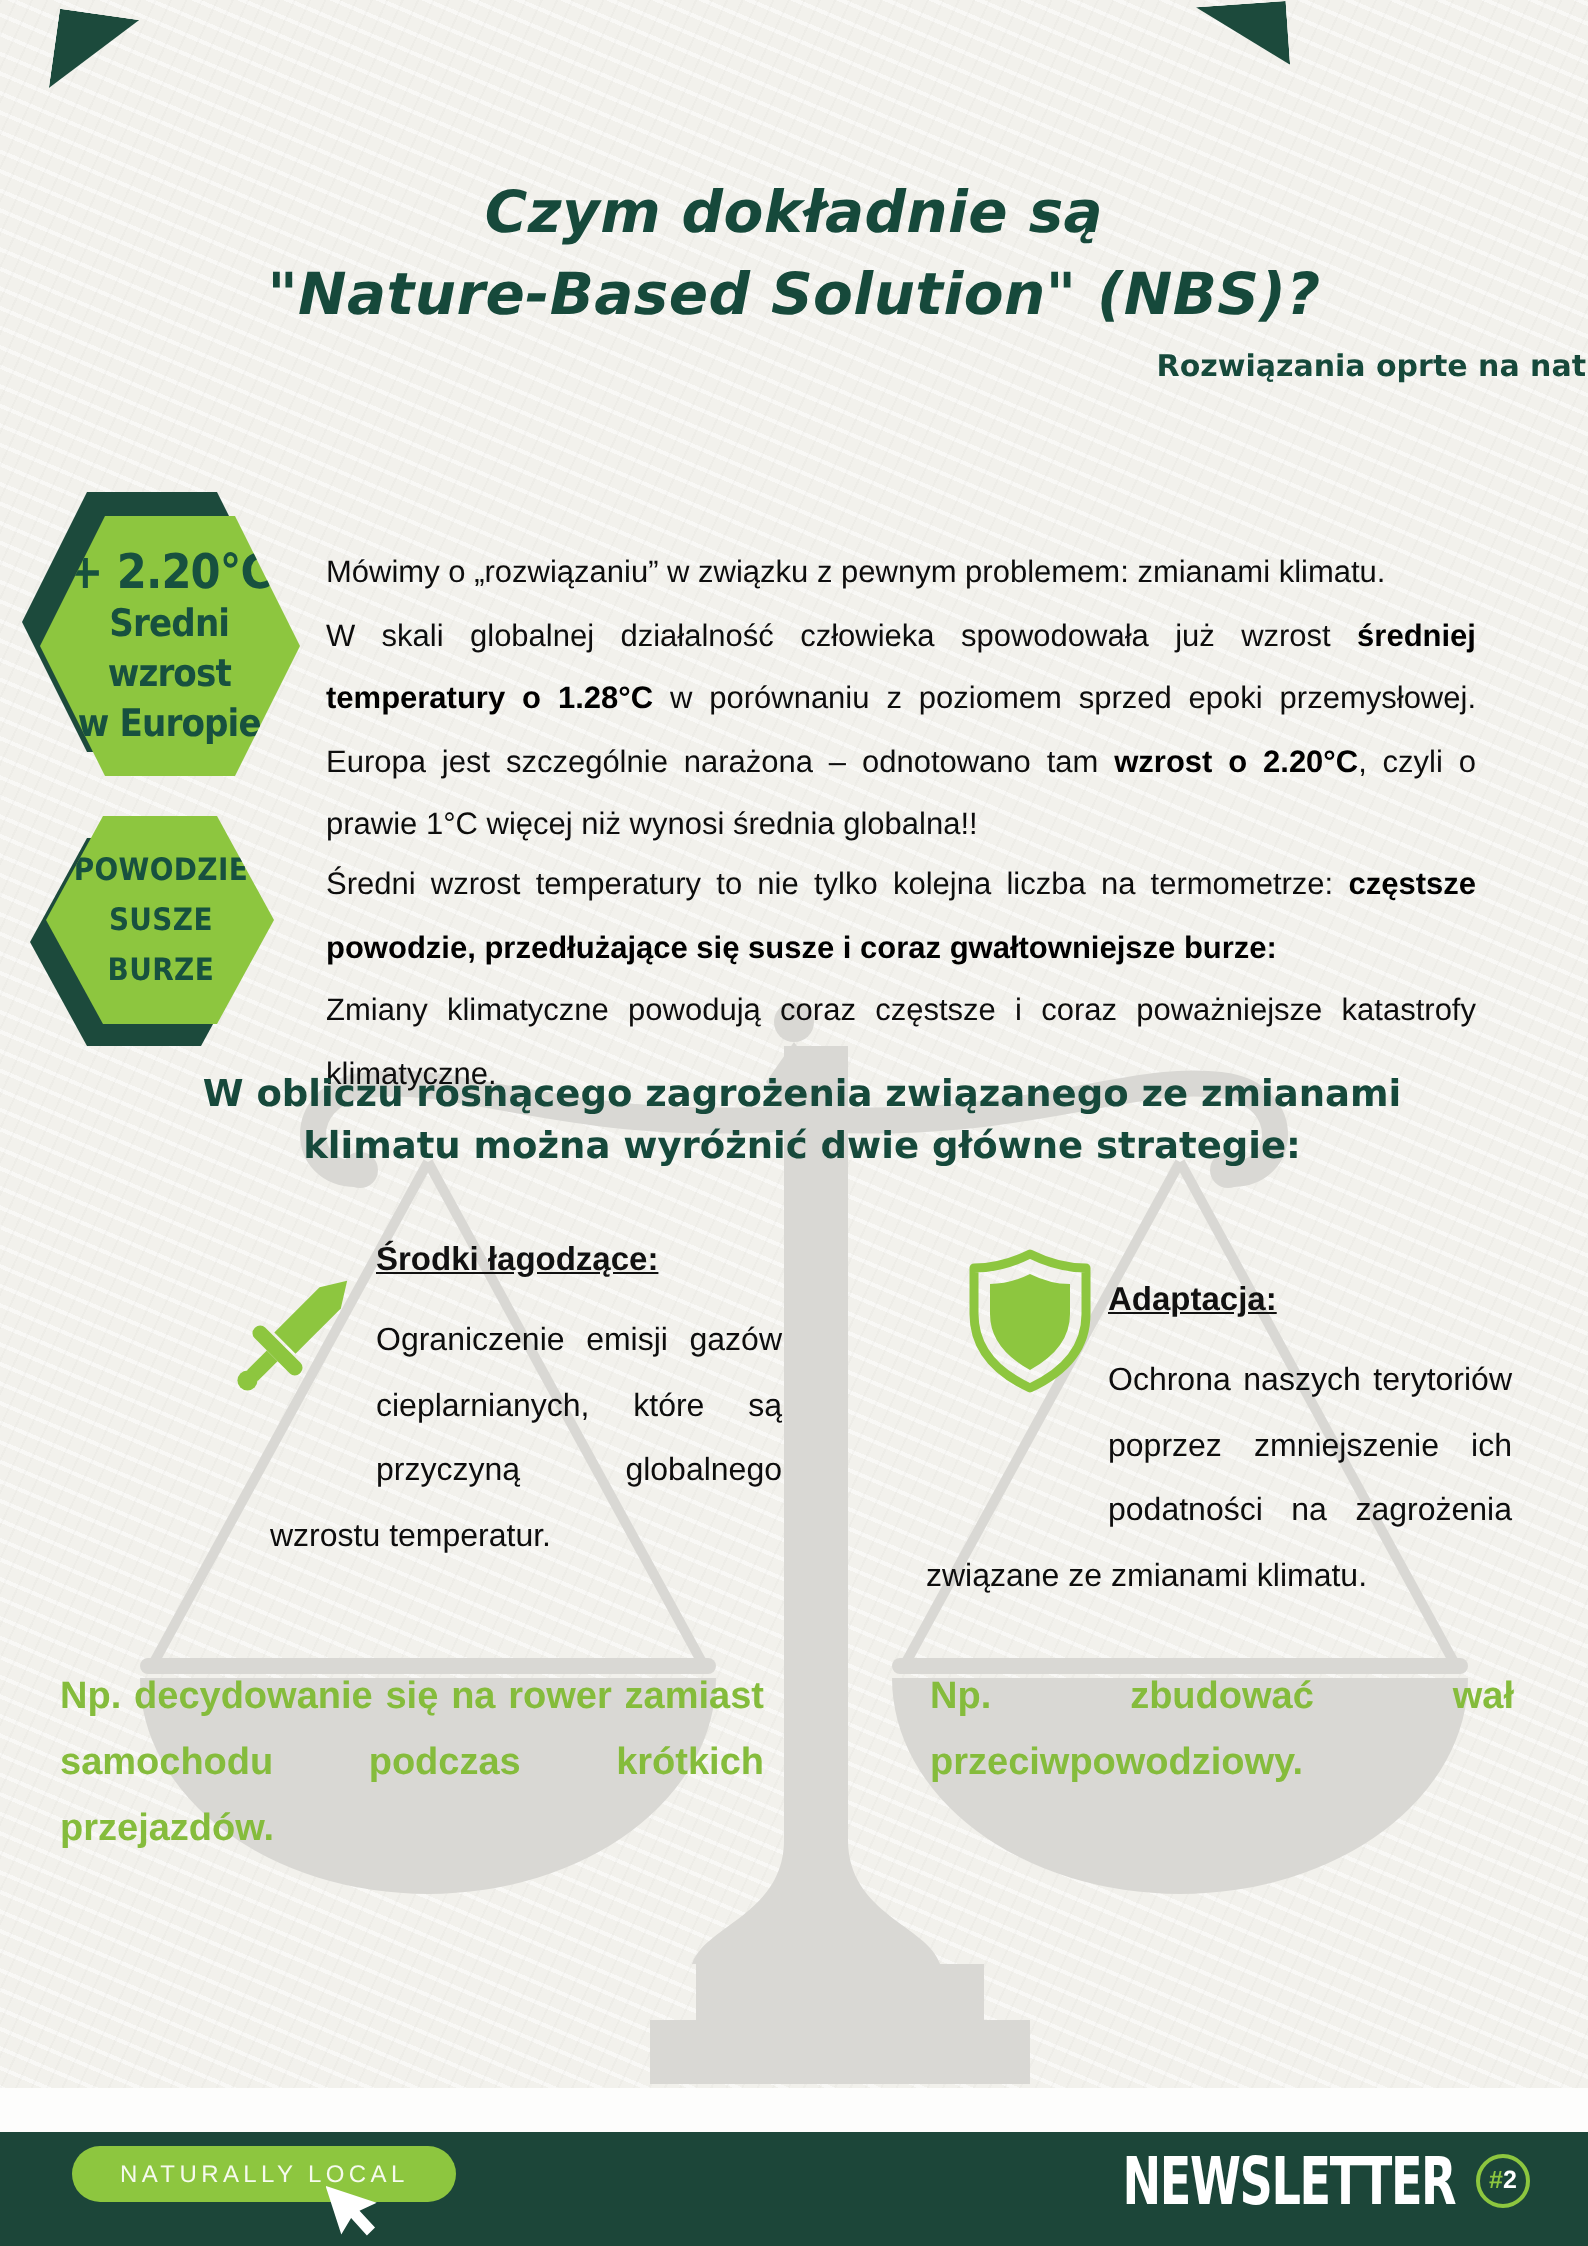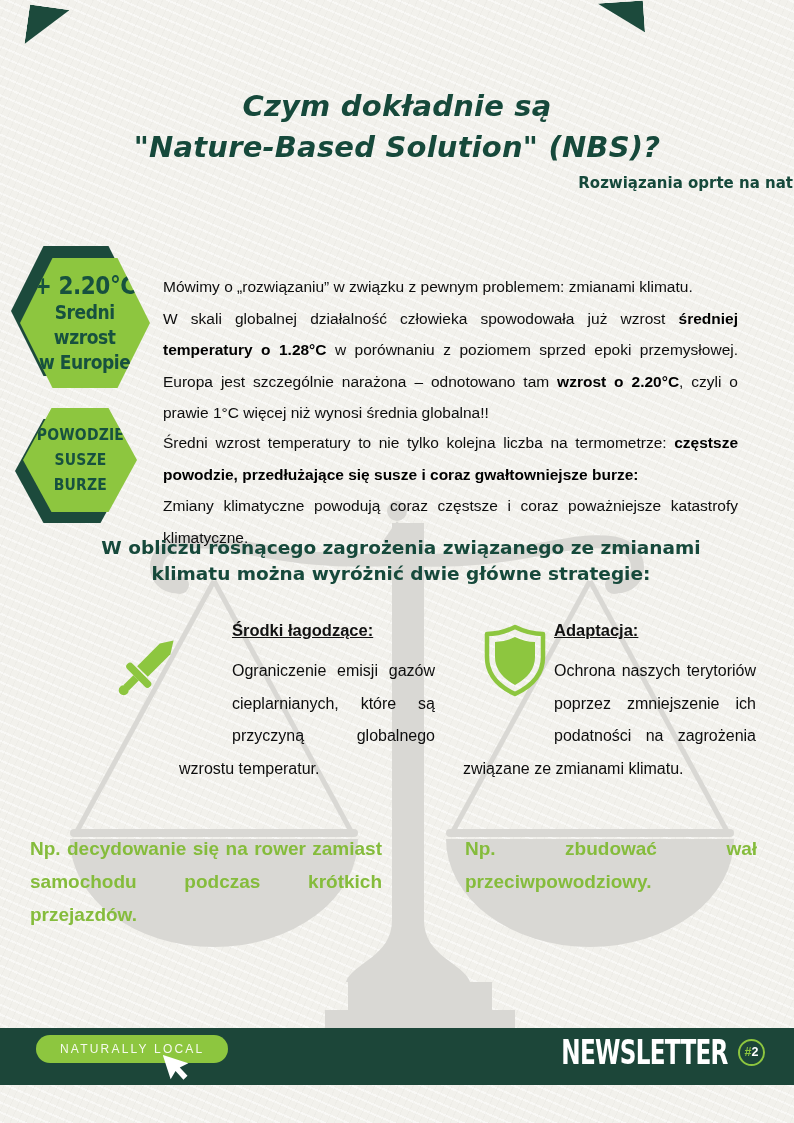--- a/index.html
+++ b/index.html
@@ -52,41 +52,41 @@
   
   .scale-bg { position:absolute; left:0; top:495px; width:794px; height:552px; }
 
   
   .strategies-h { position:absolute; top:535px; left:71px; width:660px; text-align:center;
     font-family:"DejaVu Sans", sans-serif; font-weight:800; font-size:18.5px;
     line-height:26px; color:#16493b; }
 
   
   .col { position:absolute; top:621px; }
-  .col-left { left:135px; width:256px;margin-left:44px; }
-  .col-right { left:463px; width:293px; }
+  .col-left { left:135px; width:256px; }
+  .col-right { left:463px; width:293px;margin-top:20px; }
   .col .spacer { float:left; }
   .col-left .spacer { width:53px; height:104px; }
   .col-right .spacer { width:91px; height:104px; }
   .col h4 { font-size:16.5px; font-weight:700; color:#111;
     text-decoration:underline; margin-bottom:15px; }
   .col p { font-size:16px; line-height:32.5px; text-align:justify; color:#0d0d0d; }
   .icon-abs { position:absolute; }
   .sword { left:106px; top:628px; }
   .shield { left:482px; top:624px; }
 
   
   .note { position:absolute; top:832px; font-weight:700; font-size:19px;
     line-height:33px; color:#85bc3c; text-align:justify; }
   .note-left { left:30px; width:352px; }
   .note-right { left:465px; width:292px; }
 
   
   .white-strip { position:absolute; left:0; top:1044px; width:100%; height:22px; background:#fdfdfc; }
-  .footer { position:absolute; left:0; top:1028px; width:100%; height:57px; background:#1c4639; }
+  .footer { position:absolute; left:0; top:1066px; width:100%; height:57px; background:#1c4639; }
   .brand-pill { position:absolute; left:36px; top:7px; height:28px; padding:0 24px;
     background:#8dc63f; border-radius:14px; color:#f6faee; font-size:12px;
     letter-spacing:2.2px; line-height:28px; border:none; cursor:pointer;
     font-family:"Liberation Sans", sans-serif; }
   .cursor-ic { position:absolute; left:163px; top:22px; }
   .masthead { position:absolute; right:66px; top:5px; color:#fff;
     font-family:"DejaVu Sans", sans-serif; font-weight:800; font-size:33px;
     transform:scaleX(.7); transform-origin:right center; letter-spacing:-1px; }
   .issue { position:absolute; right:29px; top:11px; width:27px; height:27px;
     border:2px solid #8dc63f; border-radius:50%; text-align:center;

